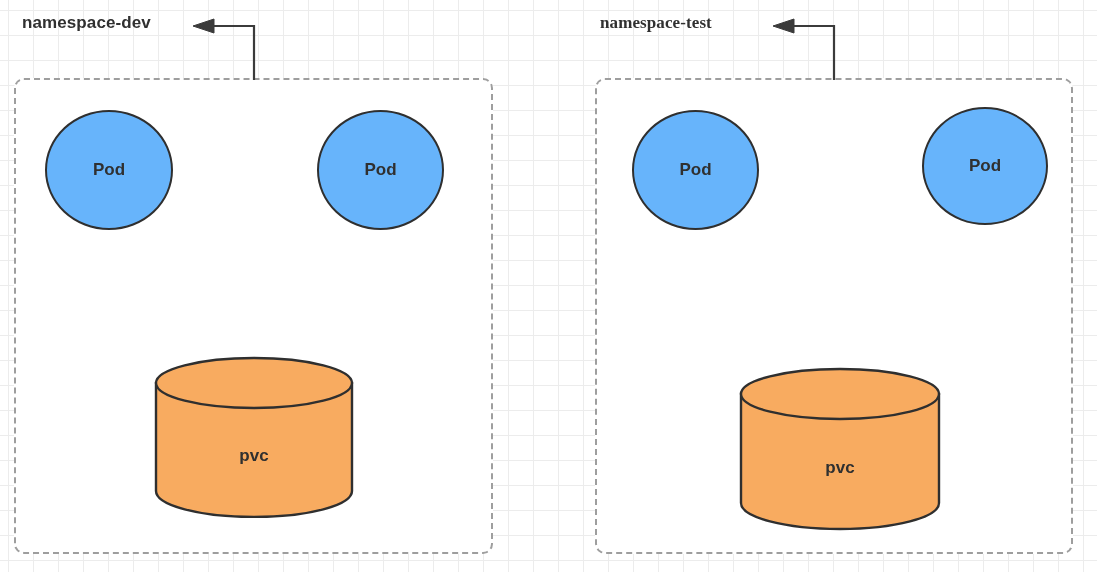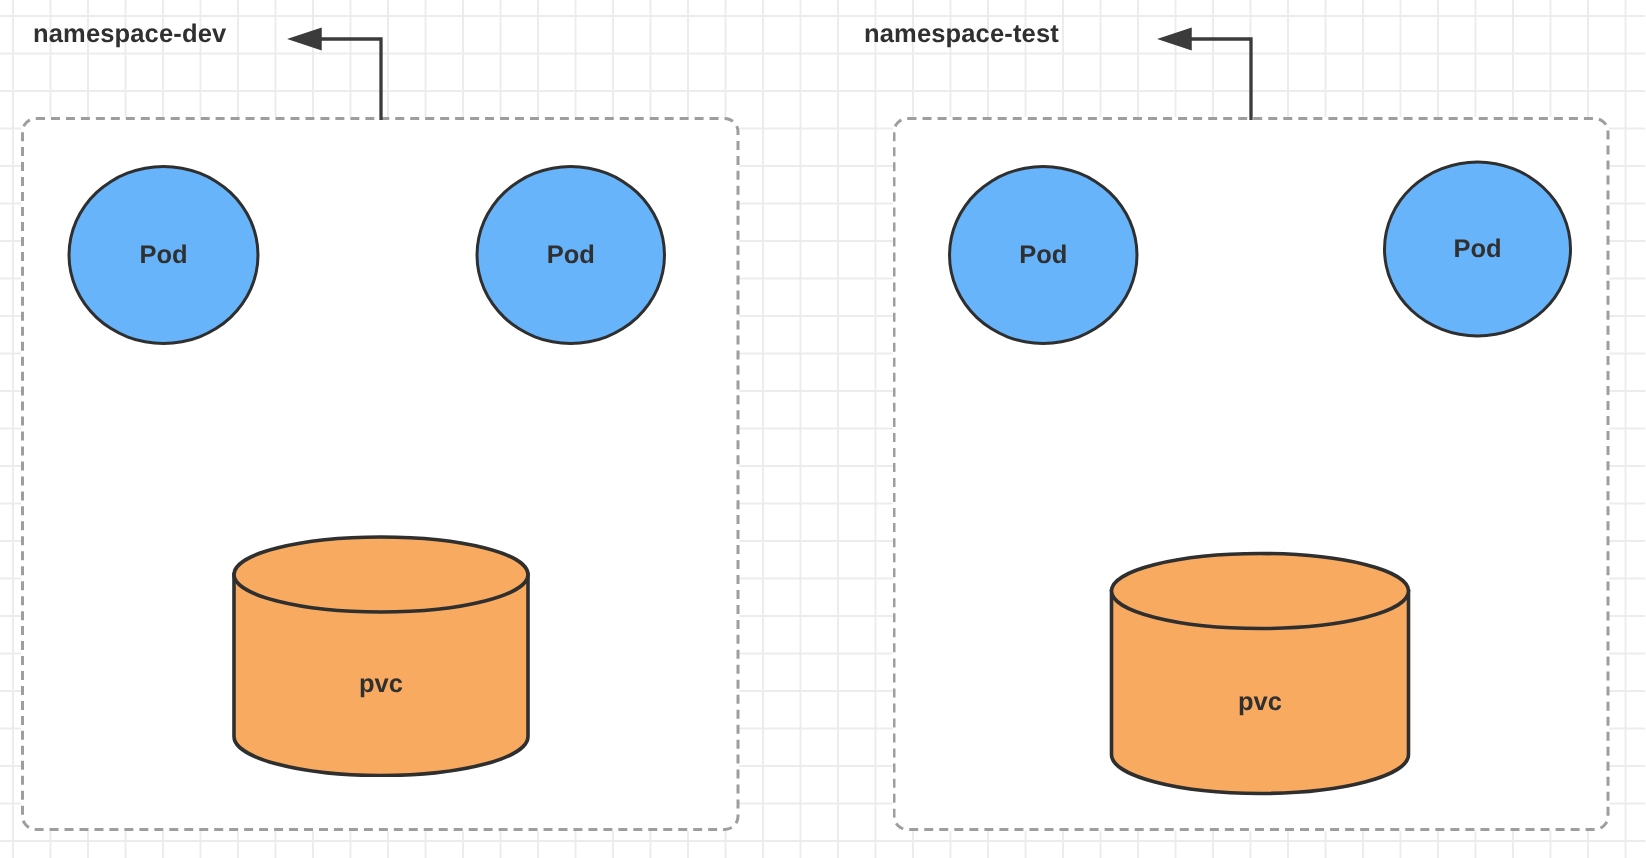--- a/index.html
+++ b/index.html
@@ -104,21 +104,21 @@
       </svg>
       <div class="cyl-label" style="top:90px;">pvc</div>
     </div>
 
   </div>
 
   <div class="ns-group">
 
     <div class="ns-box" style="left:595px; top:78px; width:478px; height:476px;"></div>
 
-    <div class="ns-label" style="left:576px; top:13px;">namespace-test</div>
+    <div class="ns-label" style="left:600px; top:13px;font-family:Liberation Serif, serif;">namespace-test</div>
 
     <svg class="connector" style="left:770px; top:10px; width:80px; height:78px;" viewBox="0 0 80 78">
       <path d="M 22 16 L 64 16 L 64 70" fill="none" stroke="#3b3b3b" stroke-width="2.2" stroke-linecap="butt" stroke-linejoin="miter"></path>
       <path d="M 3 16 L 24 9 L 24 23 Z" fill="#3b3b3b" stroke="#3b3b3b" stroke-width="1"></path>
     </svg>
 
     <div class="pod" style="left:632px; top:110px; width:127px; height:120px;">
       <span class="pod-label">Pod</span>
     </div>
 

